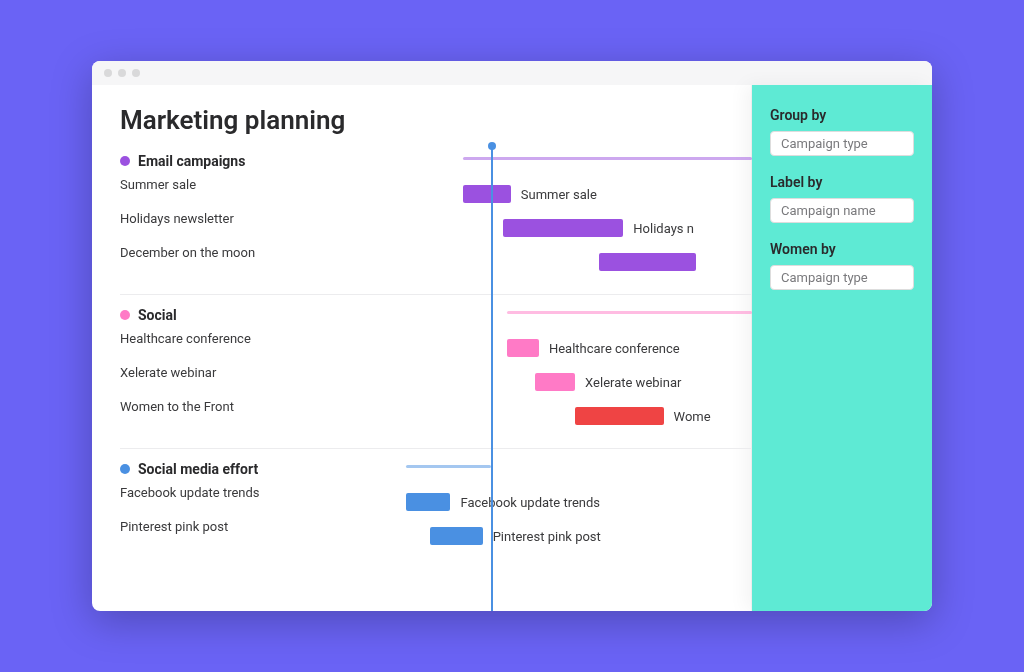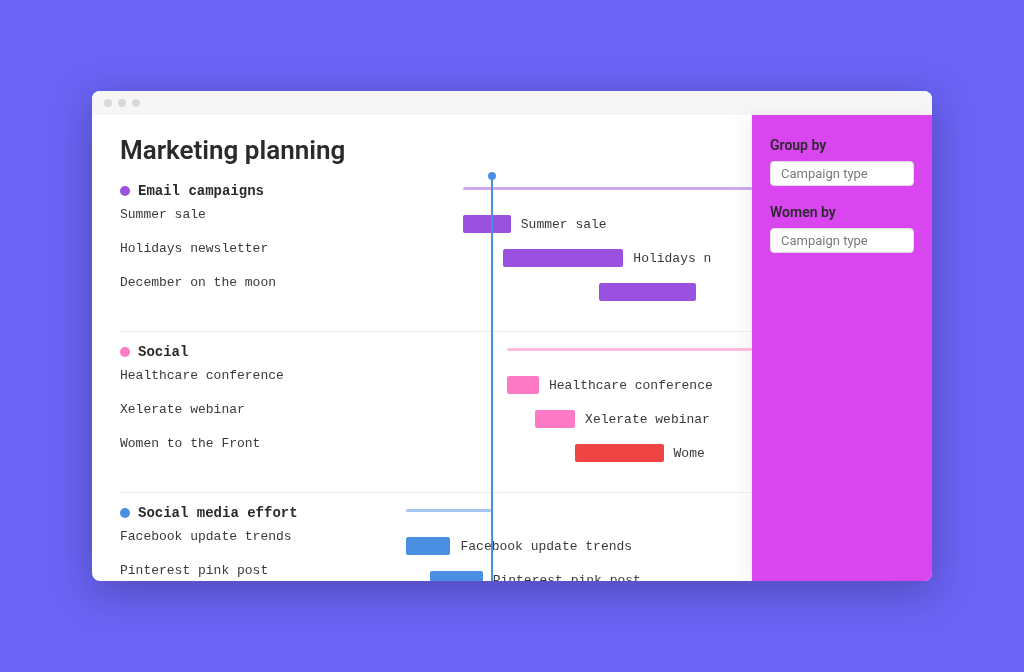--- a/index.html
+++ b/index.html
@@ -8,21 +8,21 @@
     background: #6a63f5;
     width: 1024px;
     height: 672px;
     display: flex;
     align-items: center;
     justify-content: center;
     overflow: hidden;
   }
   .window {
     width: 840px;
-    height: 490px;
+    height: 550px;
     background: #fff;
     border-radius: 8px;
     box-shadow: 0 10px 40px rgba(0,0,0,0.25);
     overflow: hidden;
     position: relative;
   }
   .titlebar {
     height: 24px;
     background: #f6f6f7;
     display: flex;
@@ -41,21 +41,21 @@
     position: relative;
     overflow: hidden;
   }
   h1 {
     font-size: 26px;
     font-weight: 600;
     color: #2a2a2c;
     margin-bottom: 18px;
   }
   .groups { position: relative; }
-  .group { border-bottom: 1px solid #ececee; padding-bottom: 22px; margin-bottom: 12px; font-family: Liberation Mono, monospace; }
+  .group { border-bottom: 1px solid #ececee; padding-bottom: 15px; margin-bottom: 12px; }
   .group:last-child { border-bottom: none; }
   .group-header {
     display: flex; align-items: center; gap: 8px;
     font-weight: 700; font-size: 14px; color: #2a2a2c;
     margin-bottom: 8px;
   }
   .group-dot { width: 10px; height: 10px; border-radius: 50%; }
   .row {
     display: flex; align-items: flex-start;
     height: 34px;
@@ -79,21 +79,21 @@
     position: absolute; top: 60px; bottom: 0;
     width: 2px; background: #4a90e2; z-index: 5;
   }
   .today-line::before {
     content: ""; position: absolute; top: -3px; left: -3px;
     width: 8px; height: 8px; background: #4a90e2; border-radius: 50%;
   }
   .sidebar {
     width: 180px; flex: none;
     padding: 22px 18px;
-    background: #d946ef;
+    background: #5eead4;
     box-shadow: -1px 0 0 rgba(0,0,0,0.04), -6px 0 18px rgba(0,0,0,0.05);
   }
   .field { margin-bottom: 18px; }
   .field-label {
     font-size: 14px; font-weight: 600; color: #2a2a2c;
     margin-bottom: 8px; display: block;
   }
   .select {
     width: 100%;
     border: 1px solid #ddd; border-radius: 4px;
@@ -203,18 +203,22 @@
             </div>
           </div>
         </div>
     </div>
     <div class="sidebar">
       <div class="field">
         <span class="field-label">Group by</span>
         <div class="select">Campaign type</div>
       </div>
       <div class="field">
+        <span class="field-label">Label by</span>
+        <div class="select">Campaign name</div>
+      </div>
+      <div class="field">
         <span class="field-label">Women by</span>
         <div class="select">Campaign type</div>
       </div>
     </div>
   </div>
 </div>
 
 </body></html>

